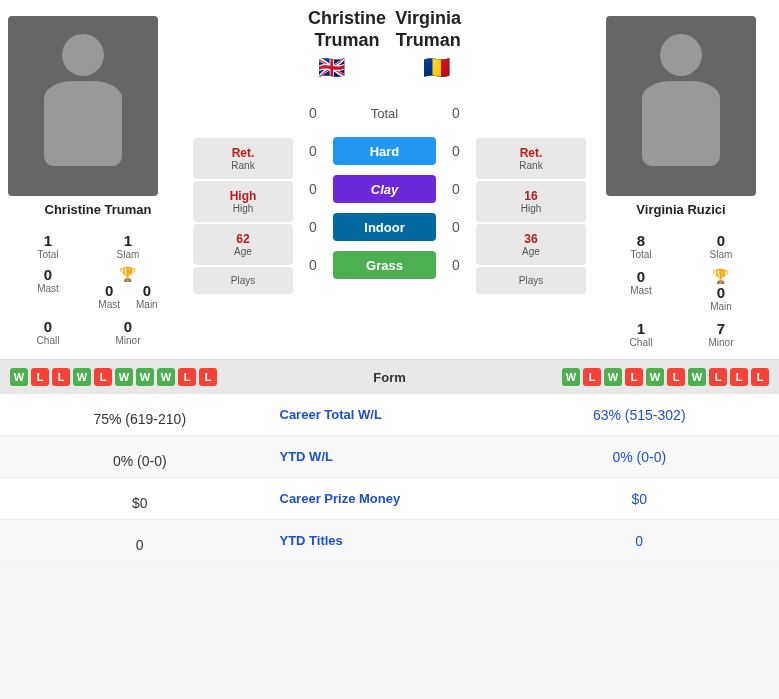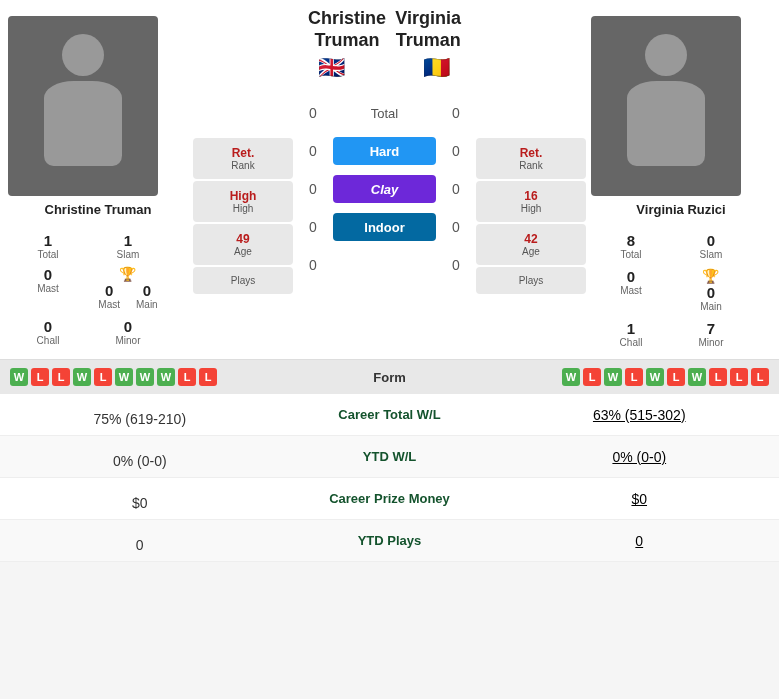--- a/index.html
+++ b/index.html
@@ -198,53 +198,53 @@
       flex: 1;
       text-align: center;
       font-size: 14px;
       color: #333;
       padding: 8px;
       margin-top: 8px;
     }
 
     .stats-row .center-label {
       width: 220px;
-      text-align: center;
+      text-align: left;
       font-size: 13px;
       font-weight: bold;
-      color: #14532d;
+      color: #1d4ed8;
     }
 
     .stats-row .right-val {
       flex: 1;
       text-align: center;
       font-size: 14px;
-      color: #000000;
+      color: #1d4ed8;
       padding: 8px;
-      text-decoration: underline;
     }
 
     
     .top-area {
       display: flex;
       flex-direction: row;
       align-items: flex-start;
       background: #fff;
       padding: 8px;
     }
 
     .christine-side {
       display: flex;
       flex-direction: column;
       width: 180px;
     }
 
     .virginia-side {
       display: flex;
       flex-direction: column;
+      align-items: center;
       width: 180px;
     }
 
     .center-area {
       flex: 1;
       display: flex;
       flex-direction: column;
       align-items: stretch;
     }
 
@@ -384,21 +384,21 @@
     <div class="left-info-col">
       <div class="left-info-box">
         <div class="info-box-value">Ret.</div>
         <div class="info-box-label">Rank</div>
       </div>
       <div class="left-info-box">
         <div class="info-box-value">High</div>
         <div class="info-box-label">High</div>
       </div>
       <div class="left-info-box">
-        <div class="info-box-value">49</div>
+        <div class="info-box-value">62</div>
         <div class="info-box-label">Age</div>
       </div>
       <div class="left-info-box">
         <div class="info-box-label">Plays</div>
       </div>
     </div>
 
     <div class="center-area">
 
       <div style="display:flex;justify-content:space-between;align-items:flex-end;padding:0 10px;">
@@ -438,36 +438,37 @@
         </div>
 
         <div class="court-row">
           <span class="score-left">0</span>
           <div class="court-badge indoor">Indoor</div>
           <span class="score-right">0</span>
         </div>
 
         <div class="court-row">
           <span class="score-left">0</span>
+          <div class="court-badge grass">Grass</div>
           <span class="score-right">0</span>
         </div>
       </div>
     </div>
 
     <div class="right-info-col">
       <div class="right-info-box">
         <div class="info-box-value">Ret.</div>
         <div class="info-box-label">Rank</div>
       </div>
       <div class="right-info-box">
         <div class="info-box-value">16</div>
         <div class="info-box-label">High</div>
       </div>
       <div class="right-info-box">
-        <div class="info-box-value">42</div>
+        <div class="info-box-value">36</div>
         <div class="info-box-label">Age</div>
       </div>
       <div class="right-info-box">
         <div class="info-box-label">Plays</div>
       </div>
     </div>
 
     <div class="virginia-side">
       <div class="player-photo-small"></div>
       <div class="player-name">Virginia Ruzici</div>
@@ -545,18 +546,18 @@
       <div class="center-label">YTD W/L</div>
       <div class="right-val">0% (0-0)</div>
     </div>
       <div class="stats-row">
       <div class="left-val">$0</div>
       <div class="center-label">Career Prize Money</div>
       <div class="right-val">$0</div>
     </div>
       <div class="stats-row">
       <div class="left-val">0</div>
-      <div class="center-label">YTD Plays</div>
+      <div class="center-label">YTD Titles</div>
       <div class="right-val">0</div>
     </div>
     </div>
 
 </div>
 
 </body></html>

